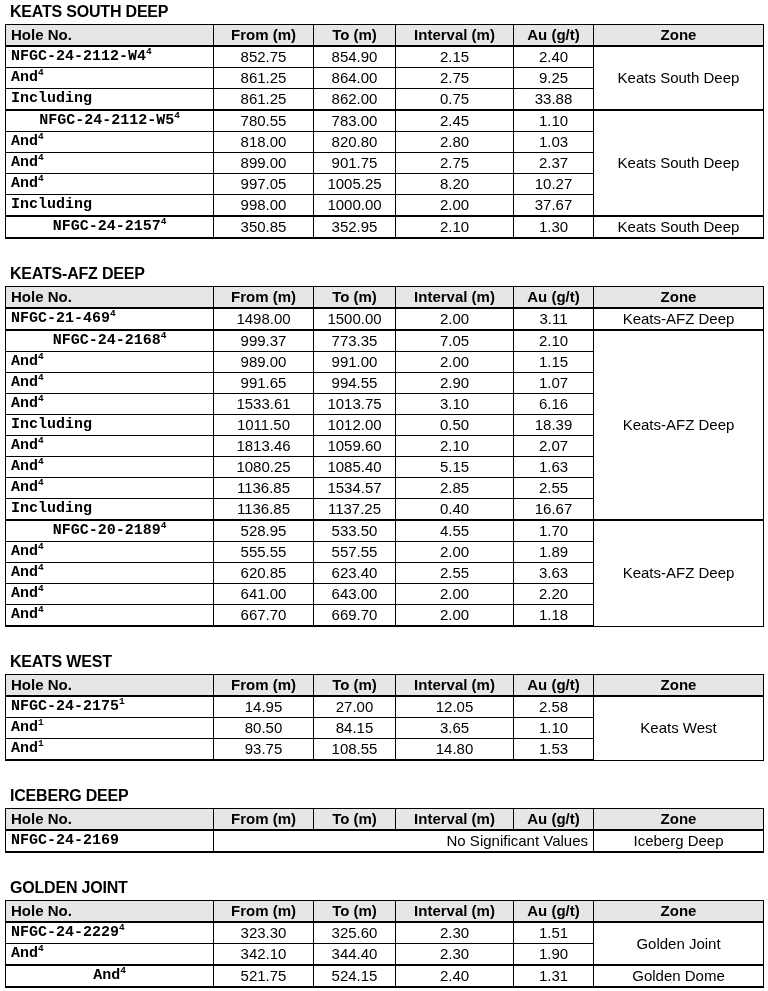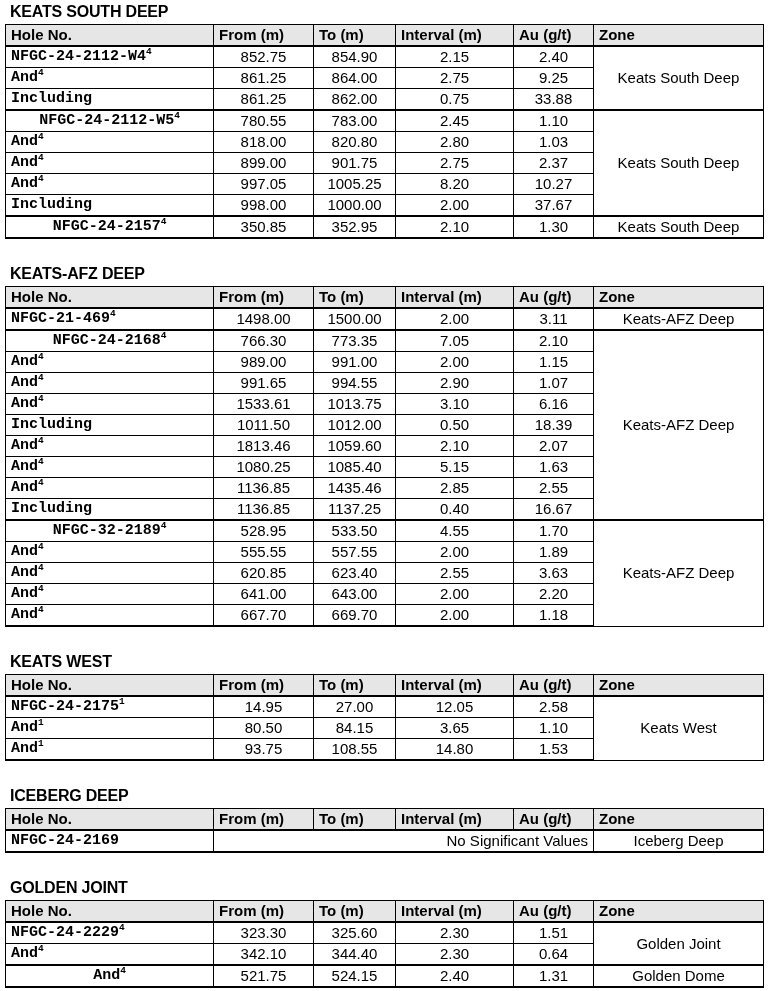--- a/index.html
+++ b/index.html
@@ -35,21 +35,21 @@
     padding: 0 5px;
     height: 21px;
     line-height: 20px;
     white-space: nowrap;
     overflow: hidden;
     box-sizing: border-box;
   }
   table.results thead th {
     background: #e6e6e6;
     font-weight: bold;
-    text-align: left;
+    text-align: center;
     border-bottom-width: 2px;
   }
   table.results thead th.col-hole { text-align: left; margin-top: 38px; }
   td.cell-hole { font-weight: bold; text-align: left; font-family: Liberation Mono, monospace; }
   td.num { text-align: center; font-weight: normal; }
   td.cell-zone { text-align: center; font-weight: normal; }
   td.cell-nsv { text-align: right; font-weight: normal; }
   tr.group-start td { border-top-width: 2px; text-align: center; }
   tbody tr:last-child td { border-bottom-width: 2px; }
   sup {
@@ -179,21 +179,21 @@
           <tr>
             <td class="cell-hole"><span>NFGC-21-469</span><sup>4</sup></td>
             <td class="num">1498.00</td>
             <td class="num">1500.00</td>
             <td class="num">2.00</td>
             <td class="num">3.11</td>
             <td class="cell-zone" rowspan="1">Keats-AFZ Deep</td>
           </tr>
           <tr class="group-start">
             <td class="cell-hole"><span>NFGC-24-2168</span><sup>4</sup></td>
-            <td class="num">766.30</td>
+            <td class="num">999.37</td>
             <td class="num">773.35</td>
             <td class="num">7.05</td>
             <td class="num">2.10</td>
             <td class="cell-zone" rowspan="9">Keats-AFZ Deep</td>
           </tr>
           <tr>
             <td class="cell-hole"><span>And</span><sup>4</sup></td>
             <td class="num">989.00</td>
             <td class="num">991.00</td>
             <td class="num">2.00</td>
@@ -230,33 +230,33 @@
           <tr>
             <td class="cell-hole"><span>And</span><sup>4</sup></td>
             <td class="num">1080.25</td>
             <td class="num">1085.40</td>
             <td class="num">5.15</td>
             <td class="num">1.63</td>
           </tr>
           <tr>
             <td class="cell-hole"><span>And</span><sup>4</sup></td>
             <td class="num">1136.85</td>
-            <td class="num">1435.46</td>
+            <td class="num">1534.57</td>
             <td class="num">2.85</td>
             <td class="num">2.55</td>
           </tr>
           <tr>
             <td class="cell-hole"><span>Including</span></td>
             <td class="num">1136.85</td>
             <td class="num">1137.25</td>
             <td class="num">0.40</td>
             <td class="num">16.67</td>
           </tr>
           <tr class="group-start">
-            <td class="cell-hole"><span>NFGC-32-2189</span><sup>4</sup></td>
+            <td class="cell-hole"><span>NFGC-20-2189</span><sup>4</sup></td>
             <td class="num">528.95</td>
             <td class="num">533.50</td>
             <td class="num">4.55</td>
             <td class="num">1.70</td>
             <td class="cell-zone" rowspan="5">Keats-AFZ Deep</td>
           </tr>
           <tr>
             <td class="cell-hole"><span>And</span><sup>4</sup></td>
             <td class="num">555.55</td>
             <td class="num">557.55</td>
@@ -395,21 +395,21 @@
             <td class="num">325.60</td>
             <td class="num">2.30</td>
             <td class="num">1.51</td>
             <td class="cell-zone" rowspan="2">Golden Joint</td>
           </tr>
           <tr>
             <td class="cell-hole"><span>And</span><sup>4</sup></td>
             <td class="num">342.10</td>
             <td class="num">344.40</td>
             <td class="num">2.30</td>
-            <td class="num">0.64</td>
+            <td class="num">1.90</td>
           </tr>
           <tr class="group-start">
             <td class="cell-hole"><span>And</span><sup>4</sup></td>
             <td class="num">521.75</td>
             <td class="num">524.15</td>
             <td class="num">2.40</td>
             <td class="num">1.31</td>
             <td class="cell-zone" rowspan="1">Golden Dome</td>
           </tr>
         </tbody>

